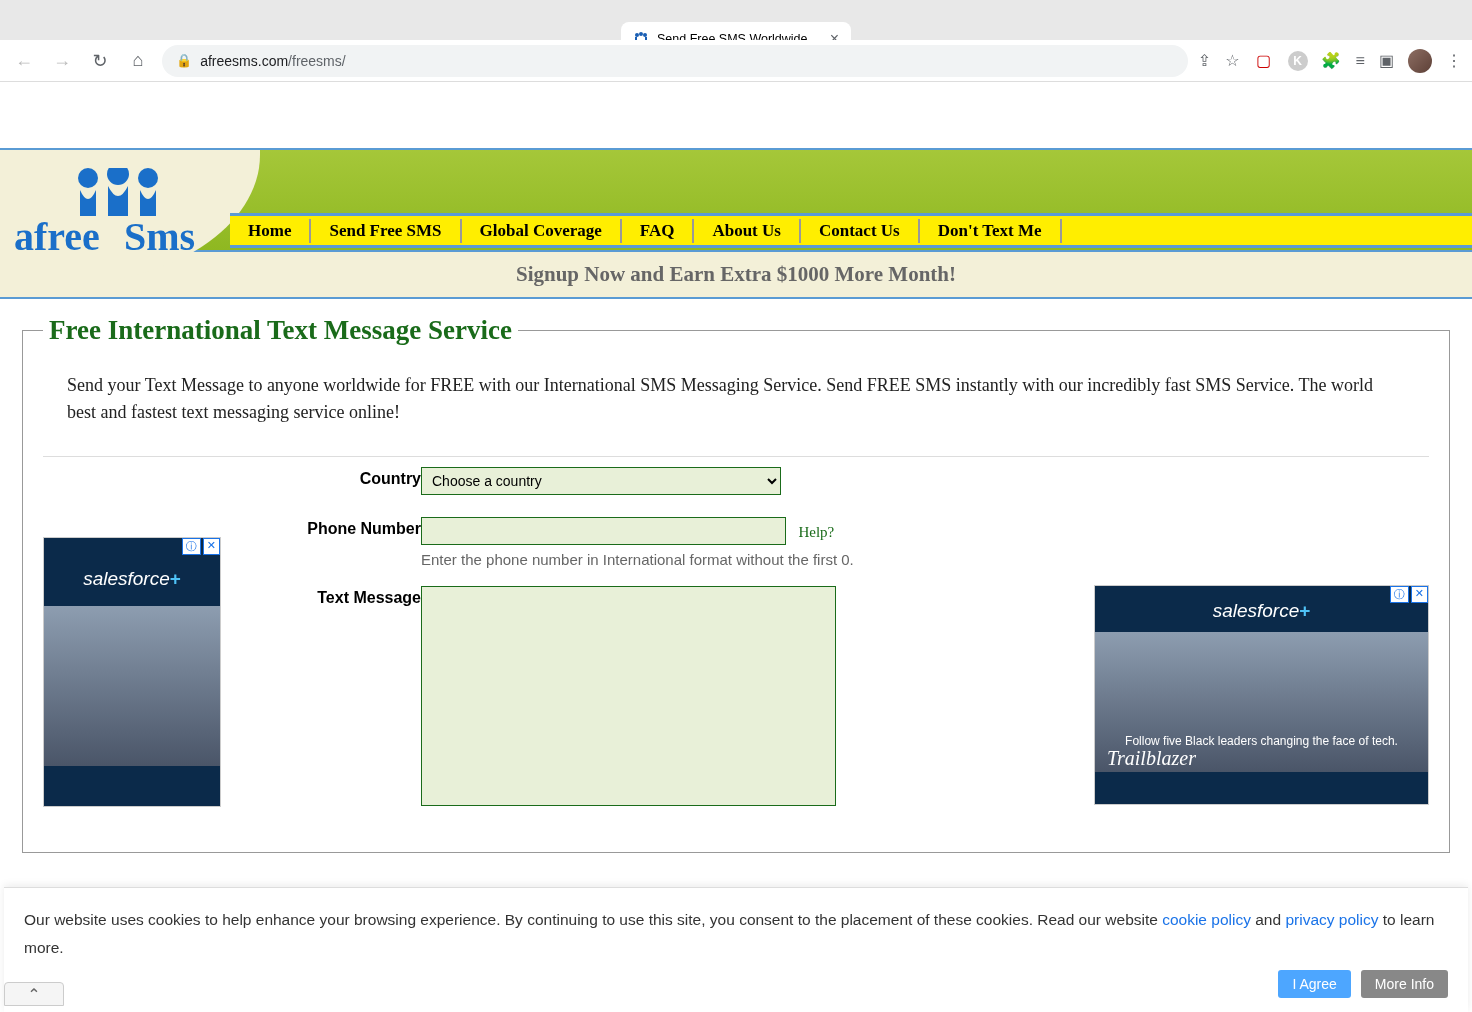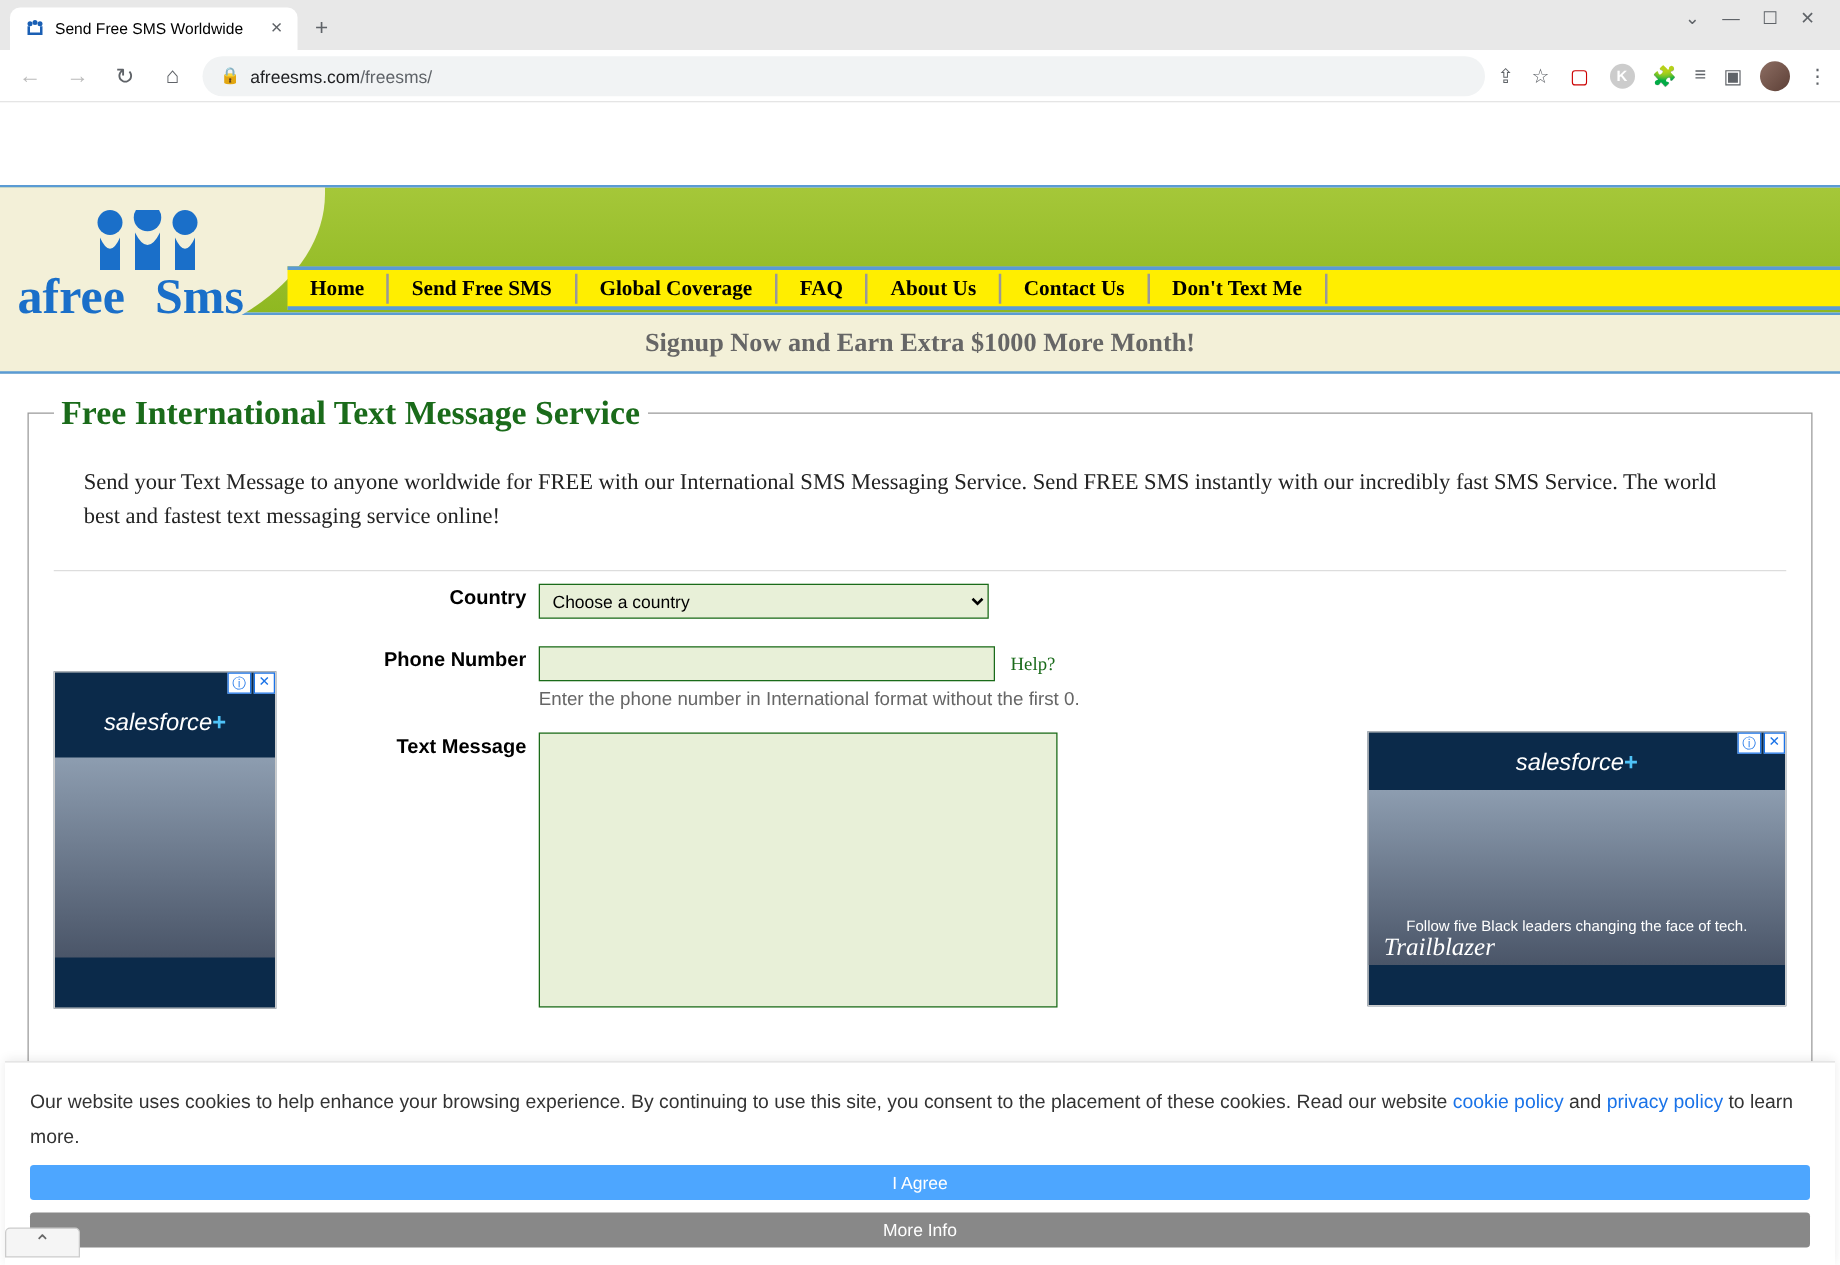--- a/index.html
+++ b/index.html
@@ -1,20 +1,20 @@
 <!DOCTYPE html>
 <html><head>
 <meta charset="utf-8">
 <style>
 * { box-sizing: border-box; margin: 0; padding: 0; }
 body { font-family: Arial, sans-serif; background: #fff; overflow: hidden; }
 
 
 .browser-chrome { background: #e8e8e8; display: flex; flex-direction: column; }
-.tab-bar { display: flex; align-items: flex-start; height: 40px; padding: 6px 8px 0 8px; gap: 4px; }
+.tab-bar { display: flex; align-items: center; height: 40px; padding: 22px 8px 0 8px; gap: 4px; flex-direction: column; }
 .tab { background: #fff; border-radius: 8px 8px 0 0; padding: 8px 12px; display: flex; align-items: center; gap: 8px; min-width: 230px; height: 34px; font-size: 12.5px; }
 .tab-favicon { width: 16px; height: 16px; display: flex; align-items: center; justify-content: center; color: #1a5fb4; font-size: 14px; }
 .tab-close { margin-left: auto; font-size: 16px; color: #5f6368; cursor: pointer; }
 .new-tab { padding: 6px 10px; font-size: 18px; color: #5f6368; cursor: pointer; }
 .window-controls { margin-left: auto; display: flex; gap: 18px; padding-right: 12px; align-items: center; color: #5f6368; }
 .window-controls span { cursor: pointer; font-size: 14px; }
 
 .toolbar { display: flex; align-items: center; height: 42px; padding: 4px 10px; gap: 10px; background: #fff; border-bottom: 1px solid #ddd; }
 .nav-btn { width: 28px; height: 28px; display: flex; align-items: center; justify-content: center; color: #bbb; font-size: 18px; cursor: pointer; }
 .nav-btn.active { color: #5f6368; }
@@ -49,41 +49,41 @@
 .ad-left { width: 178px; margin-top: 70px; }
 .ad-box { border: 1px solid #ccc; position: relative; background: #0b2a4a; color: #fff; }
 .ad-header { position: absolute; top: 0; right: 0; display: flex; gap: 2px; }
 .ad-badge { background: #fff; color: #1a73e8; font-size: 11px; padding: 0 3px; border: 1px solid #1a73e8; }
 .ad-sf-logo { text-align: center; padding: 30px 10px 16px 10px; font-family: Arial; font-size: 19px; font-style: italic; color: #fff; }
 .ad-sf-logo .plus { color: #4fc3f7; font-style: normal; font-weight: bold; }
 .ad-image { height: 160px; background: linear-gradient(to bottom, #8d9db0, #4a5568); }
 .ad-left .ad-box { width: 178px; height: 270px; }
 
 .form-grid { flex: 1; margin-left: 20px; }
-.form-row { display: flex; align-items: flex-start; margin-bottom: 22px; gap: 10px; }
+.form-row { display: flex; align-items: flex-start; margin-bottom: 22px; }
 .form-label { width: 160px; text-align: right; font-family: Verdana, sans-serif; font-size: 16px; font-weight: bold; color: #000; padding-top: 3px; }
 .form-control-wrap { flex: 1; }
 .form-select { width: 360px; height: 28px; background: #e8f0d8; border: 1px solid #1a6b1a; font-family: Verdana, sans-serif; font-size: 14px; padding: 2px 6px; }
 .form-input { width: 365px; height: 28px; background: #e8f0d8; border: 1px solid #1a6b1a; padding: 2px 6px; font-size: 15px; }
 .help-link { color: #1a6b1a; font-family: Liberation Serif, serif; font-size: 15px; margin-left: 8px; text-decoration: none; }
 .hint-text { color: #666; font-family: Verdana, sans-serif; font-size: 15px; margin-top: 6px; }
 .form-textarea { width: 415px; height: 220px; background: #e8f0d8; border: 1px solid #1a6b1a; padding: 4px; font-size: 15px; resize: none; }
 
 .ad-right { width: 335px; margin-top: 118px; }
 .ad-right .ad-box { width: 335px; height: 220px; }
 .ad-right .ad-sf-logo { padding: 14px 10px 10px 10px; font-size: 19px; }
 .ad-right .ad-image { height: 140px; position: relative; }
 .ad-tagline { position: absolute; bottom: 24px; left: 0; right: 0; text-align: center; font-size: 12px; color: #fff; }
 .ad-trail { position: absolute; bottom: 2px; left: 12px; font-family: cursive; font-style: italic; font-size: 20px; color: #fff; }
 
 
 .cookie-notice { position: fixed; bottom: 0; left: 4px; right: 4px; background: #fff; border-top: 1px solid #ddd; padding: 18px 20px 14px 20px; box-shadow: 0 -2px 8px rgba(0,0,0,0.08); }
 .cookie-text { font-family: Arial; font-size: 15.5px; color: #333; line-height: 1.8; }
 .cookie-text a { color: #1a73e8; text-decoration: none; }
-.cookie-buttons { display: flex; gap: 10px; justify-content: flex-end; margin-top: 8px; flex-direction: column; }
+.cookie-buttons { display: flex; gap: 10px; justify-content: flex-end; margin-top: 8px; }
 .cookie-btn { padding: 6px 14px; border-radius: 3px; font-size: 14px; color: #fff; border: none; cursor: pointer; }
 .cookie-agree { background: #4da6ff; }
 .cookie-more { background: #888; }
 .cookie-toggle { position: absolute; bottom: 6px; left: 0; width: 60px; height: 24px; background: #f5f5f5; border: 1px solid #ccc; border-radius: 4px 4px 0 0; display: flex; align-items: center; justify-content: center; color: #666; }
 
 
 ::-webkit-scrollbar { width: 17px; }
 ::-webkit-scrollbar-track { background: #f1f1f1; }
 ::-webkit-scrollbar-thumb { background: #c1c1c1; }
 ::-webkit-scrollbar-button { background: #f1f1f1; height: 17px; }

